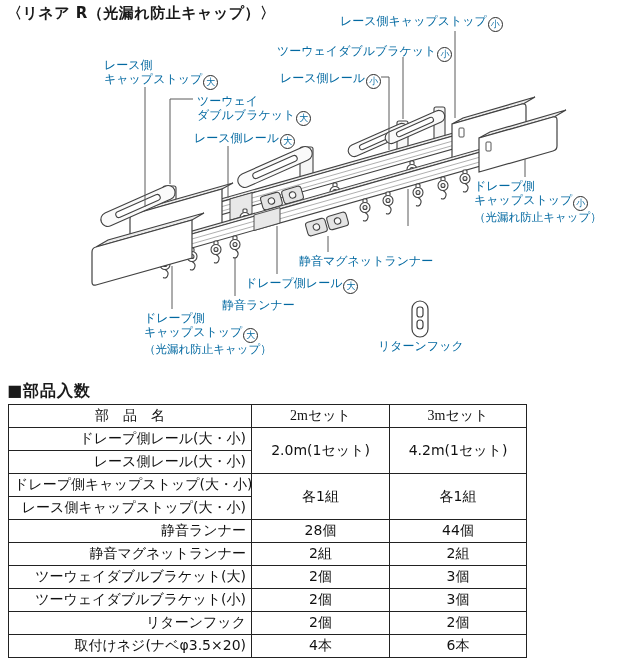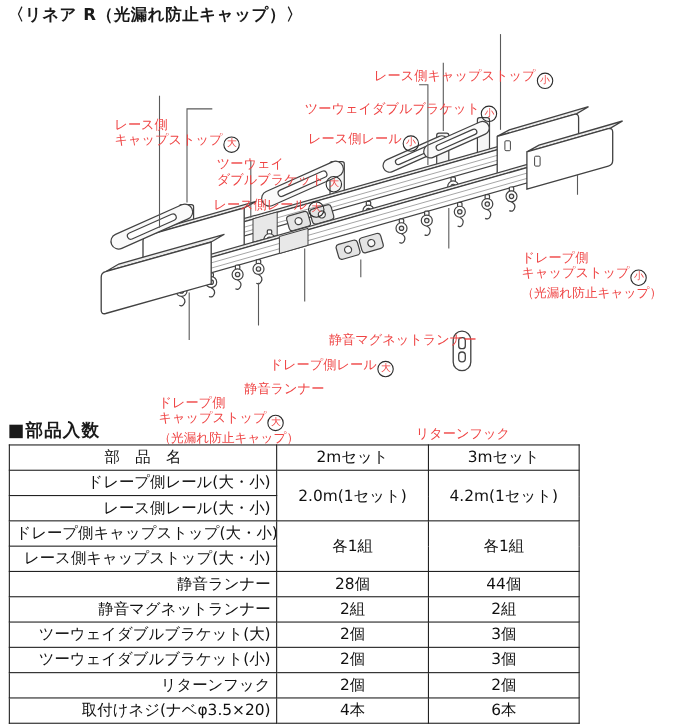--- a/index.html
+++ b/index.html
@@ -8,22 +8,22 @@
     font-family:"DejaVu Sans","Liberation Sans",sans-serif;
     color:#1a1a1a;-webkit-font-smoothing:antialiased;
   }
   .page-title{
     position:absolute;left:7px;top:4px;
     font-size:15px;font-weight:bold;letter-spacing:.5px;white-space:nowrap;
   }
   .diagram{position:absolute;left:0;top:0;width:635px;height:376px;}
   .diagram svg{position:absolute;left:0;top:0;}
   .callout{
-    position:absolute;font-size:12px;line-height:13.5px;color:#ef4444;
-    white-space:nowrap;letter-spacing:0;margin-top:48px;
+    position:absolute;font-size:12px;line-height:13.5px;color:#0369a1;
+    white-space:nowrap;letter-spacing:0;
   }
   .cl-line{display:block;}
   .cl-note{display:block;font-size:11.5px;}
   .circ{
     display:inline-flex;align-items:center;justify-content:center;
     width:13px;height:13px;border:1.2px solid #2b2b2b;border-radius:50%;
     font-size:9px;line-height:1;margin-left:1px;vertical-align:-2px;
   }
   .section-title{
     position:absolute;left:7px;top:381px;
@@ -31,21 +31,21 @@
   }
   table.parts{
     position:absolute;left:8px;top:404px;width:518px;
     border-collapse:collapse;table-layout:fixed;
     font-size:14px;color:#111;
   }
   table.parts td{
     border:1.6px solid #222;height:22px;padding:0 5px;
     vertical-align:middle;overflow:hidden;white-space:nowrap;
   }
-  td.head{text-align:center;height:25px;}
+  td.head{text-align:center;height:25px;font-family:Liberation Serif, serif;}
   td.pname{text-align:right;}
   td.qty{text-align:center;}
 </style>
 </head>
 <body>
 
 <div class="page-title">〈リネア R（光漏れ防止キャップ）〉</div>
 
 <div class="diagram">
   <svg width="635" height="376" viewBox="0 0 635 376">

